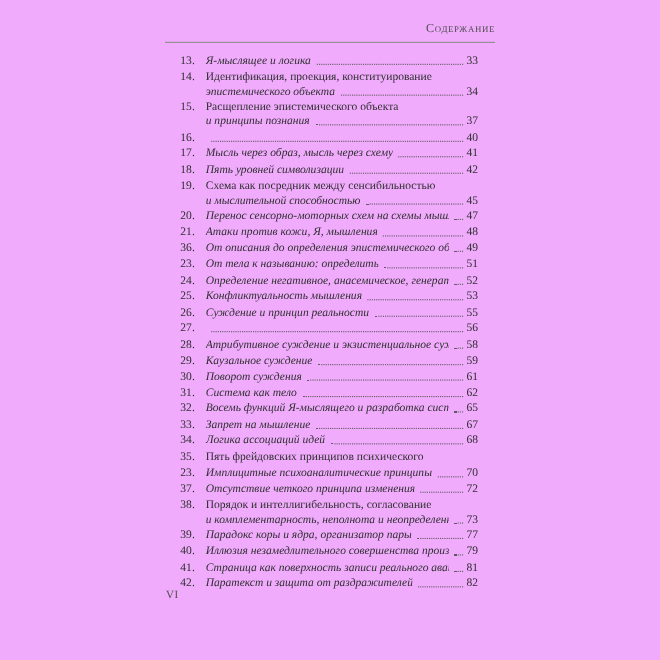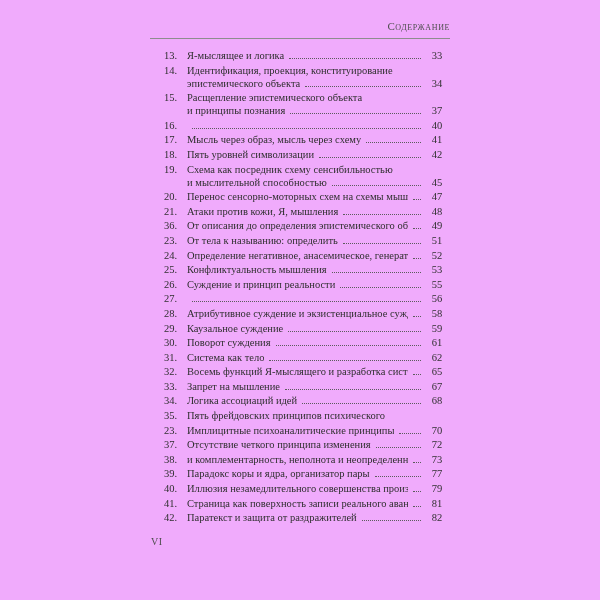--- a/index.html
+++ b/index.html
@@ -66,31 +66,32 @@
     overflow: hidden;
   }
   .lastline {
     display: flex;
     align-items: flex-end;
     white-space: nowrap;
   }
   .t {
     flex: 0 1 auto;
     overflow: hidden;
+    font-style: italic;
   }
   .leader {
     flex: 1 1 8px;
     min-width: 8px;
     border-bottom: 1.4px dotted #5c5c5c;
     margin: 0 3px 3px 5px;
     height: 0;
   }
   .pg {
     flex: 0 0 26px;
-    text-align: center;
+    text-align: left;
   }
   .folio {
     position: absolute;
     left: 151px;
     top: 536px;
     font-variant: small-caps;
     font-size: 10px;
     letter-spacing: 0.5px;
     color: #4e4e4e;
   }
@@ -159,21 +160,21 @@
           <span class="lastline">
             <span class="t">Пять уровней символизации</span>
             <span class="leader"></span>
             <span class="pg">42</span>
           </span>
         </span>
       </li>
       <li>
         <span class="num">19.</span>
         <span class="body">
-          <span class="line">Схема как посредник схему сенсибильностью</span>
+          <span class="line">Схема как посредник между сенсибильностью</span>
           <span class="lastline">
             <span class="t">и мыслительной способностью</span>
             <span class="leader"></span>
             <span class="pg">45</span>
           </span>
         </span>
       </li>
       <li>
         <span class="num">20.</span>
         <span class="body">
@@ -345,20 +346,21 @@
           <span class="lastline">
             <span class="t">Отсутствие четкого принципа изменения</span>
             <span class="leader"></span>
             <span class="pg">72</span>
           </span>
         </span>
       </li>
       <li>
         <span class="num">38.</span>
         <span class="body">
+          <span class="line">Порядок и интеллигибельность, согласование</span>
           <span class="lastline">
             <span class="t">и комплементарность, неполнота и неопределенность</span>
             <span class="leader"></span>
             <span class="pg">73</span>
           </span>
         </span>
       </li>
       <li>
         <span class="num">39.</span>
         <span class="body">

